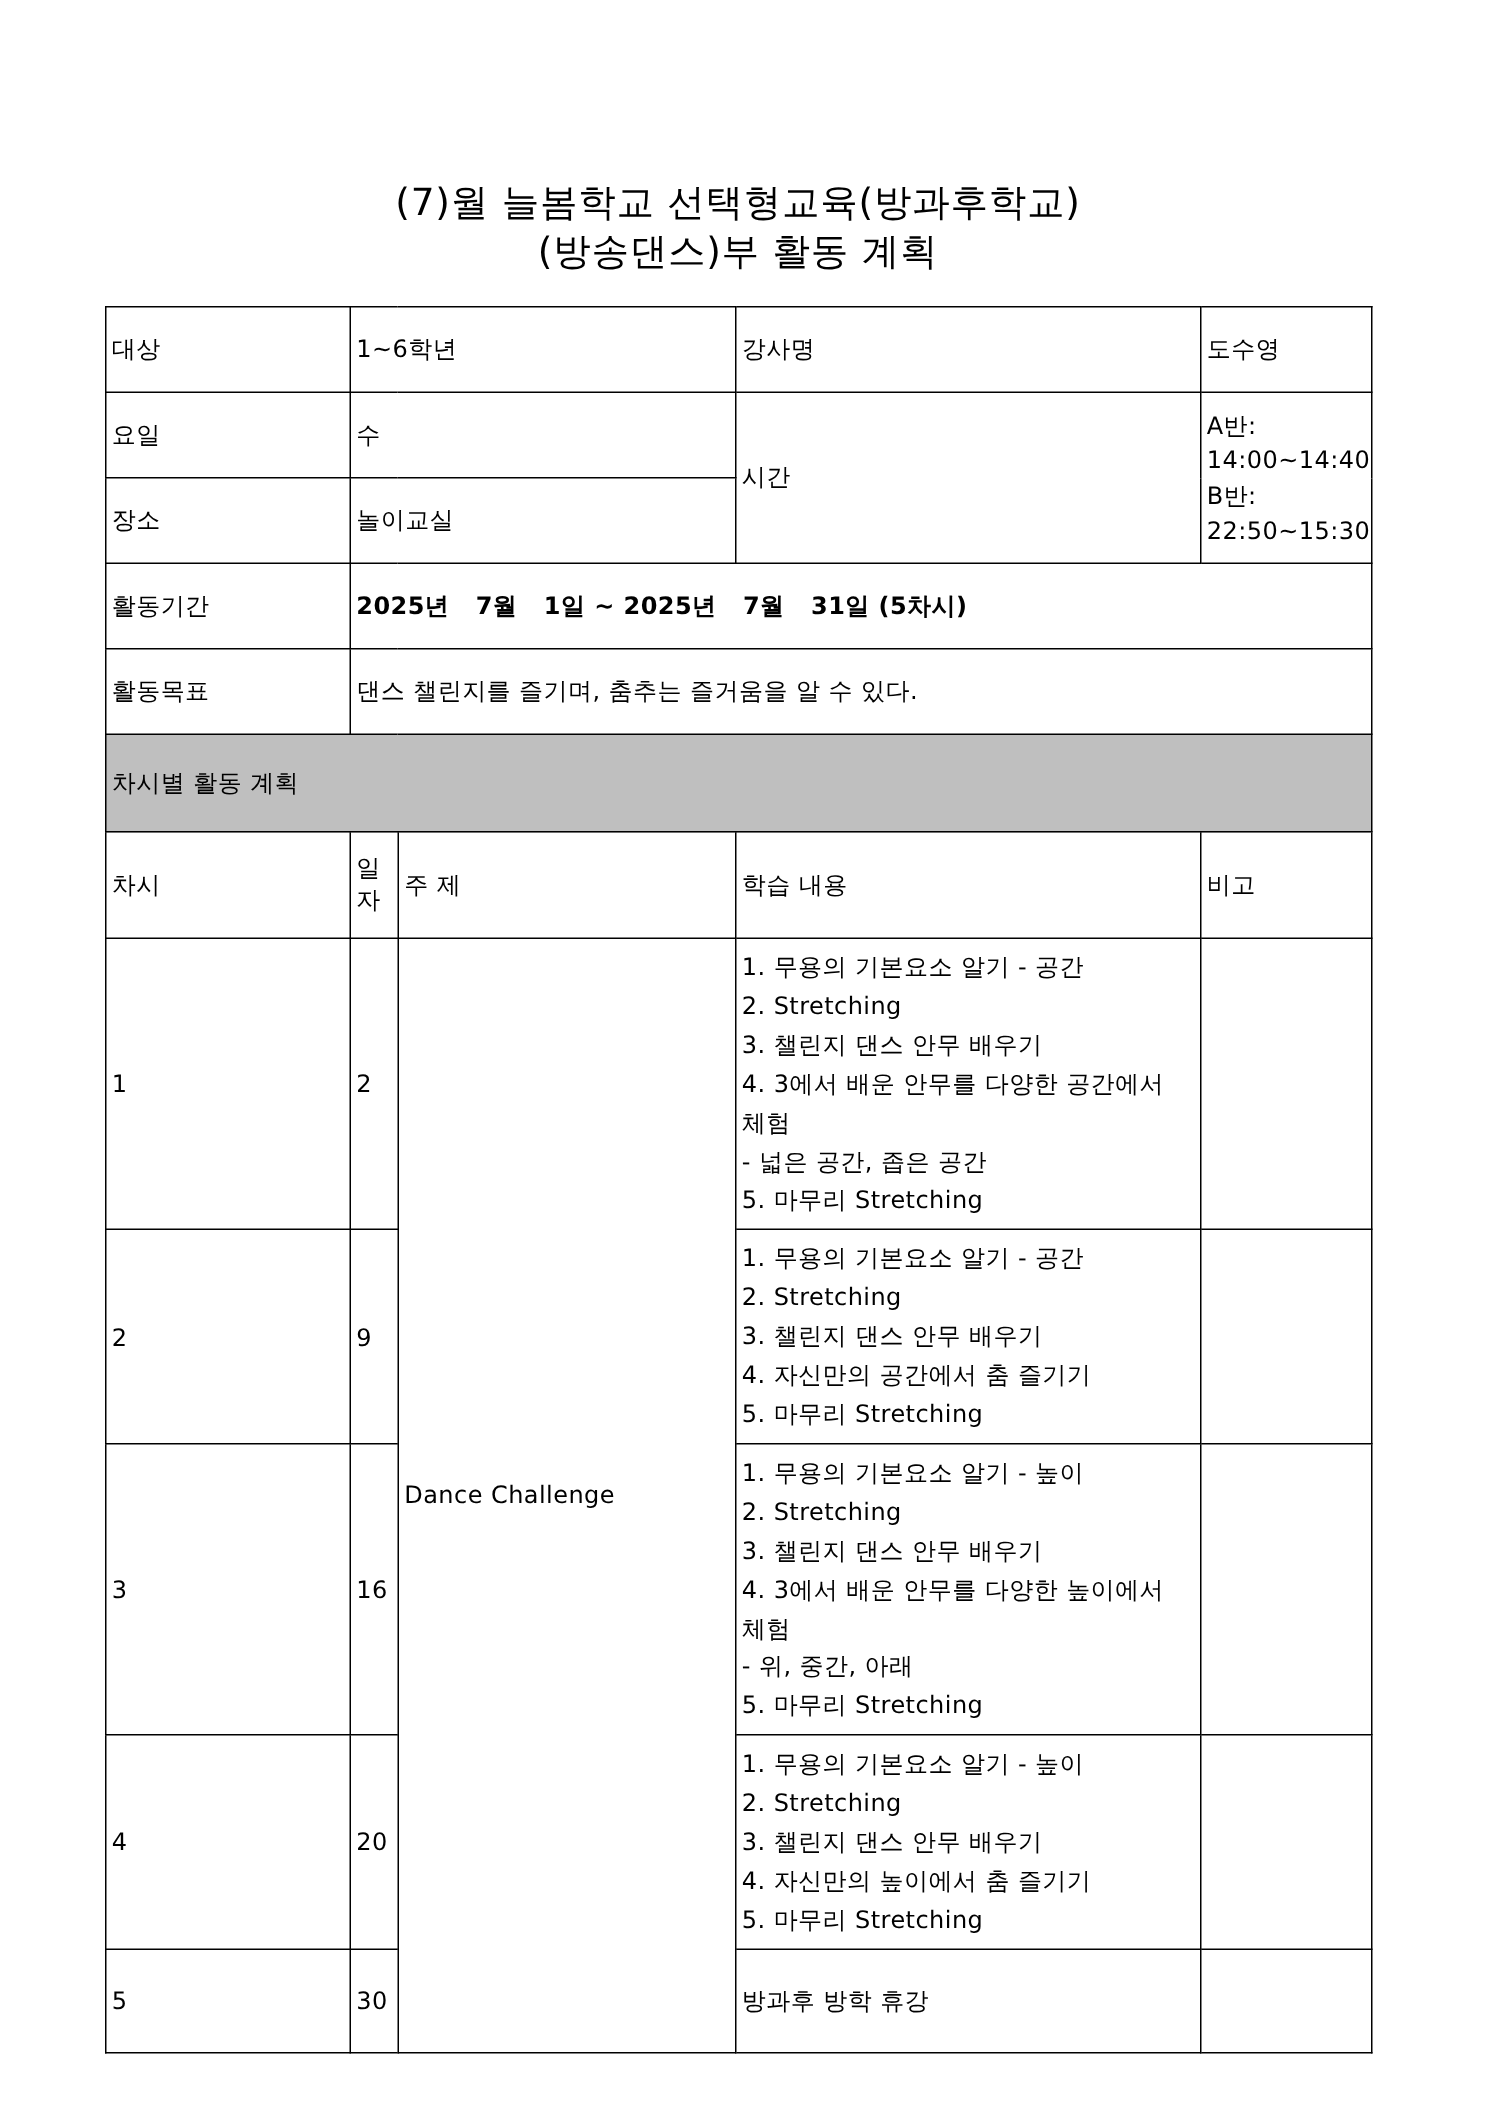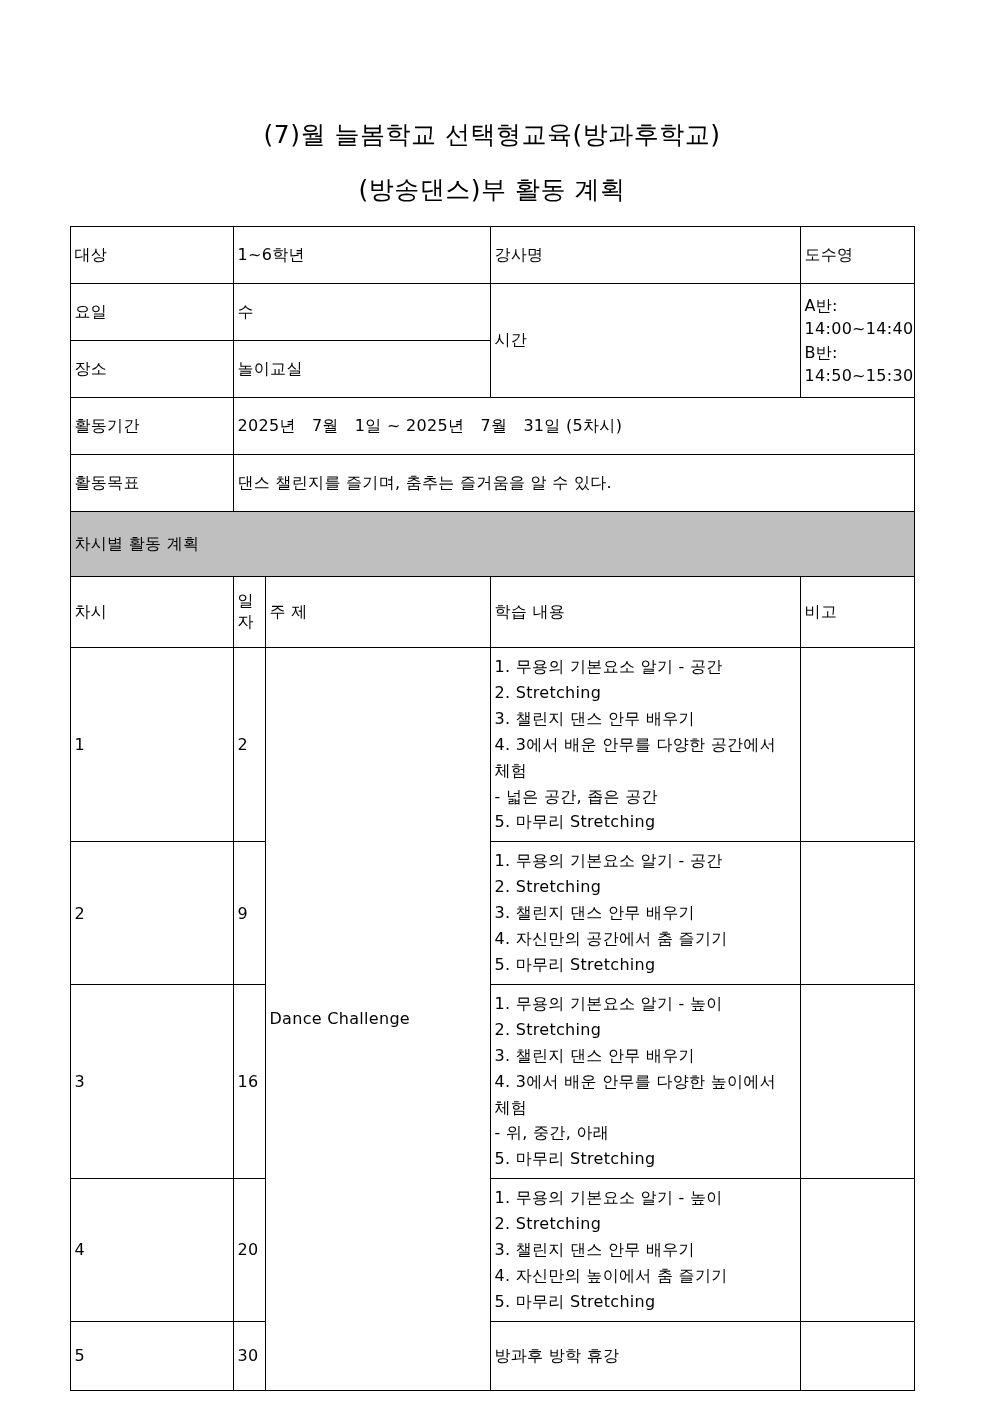--- a/index.html
+++ b/index.html
@@ -25,21 +25,20 @@
     text-align: center;
     font-size: 25px;
     line-height: 1.32;
     letter-spacing: 0.5px;
     margin: 0;
     padding-top: 118px;
     font-weight: normal;
   }
   .doc-title .line2 {
     display: block;
-    margin-top: 22px;
   }
   table.main {
     border-collapse: collapse;
     width: 844px;
     margin: 20px auto 0 auto;
     table-layout: fixed;
   }
   table.main td {
     border: 1px solid #000000;
     font-size: 16px;
@@ -81,21 +80,21 @@
     vertical-align: middle;
     margin-left: 44px;
   }
   td.theme {
     font-size: 18px;
     letter-spacing: 1px;
   }
   td.blank {
     border-left: 1px solid #000;
   }
-  .nowrap { white-space: pre; }
+  .nowrap { white-space: pre; font-weight: bold; }
 </style>
 </head>
 <body>
 
 <div class="page">
 
   <h1 class="doc-title">
     <span>(7)월 늘봄학교 선택형교육(방과후학교)</span>
     <span class="line2">(방송댄스)부 활동 계획</span>
   </h1>
@@ -115,21 +114,21 @@
         <td class="lbl" colspan="3">1~6학년</td>
         <td class="lbl">강사명</td>
         <td class="lbl">도수영</td>
       </tr>
       <tr>
         <td class="lbl">요일</td>
         <td class="lbl" colspan="3">수</td>
         <td class="lbl" rowspan="2">시간</td>
         <td class="time-val" rowspan="2">
           <div>A반: 14:00~14:40</div>
-          <div>B반: 14:50~15:30</div>
+          <div>B반: 22:50~15:30</div>
         </td>
       </tr>
       <tr>
         <td class="lbl">장소</td>
         <td class="lbl" colspan="3">놀이교실</td>
       </tr>
       <tr>
         <td class="lbl">활동기간</td>
         <td class="lbl nowrap" colspan="5">2025년   7월   1일 ~ 2025년   7월   31일 (5차시)</td>
       </tr>

